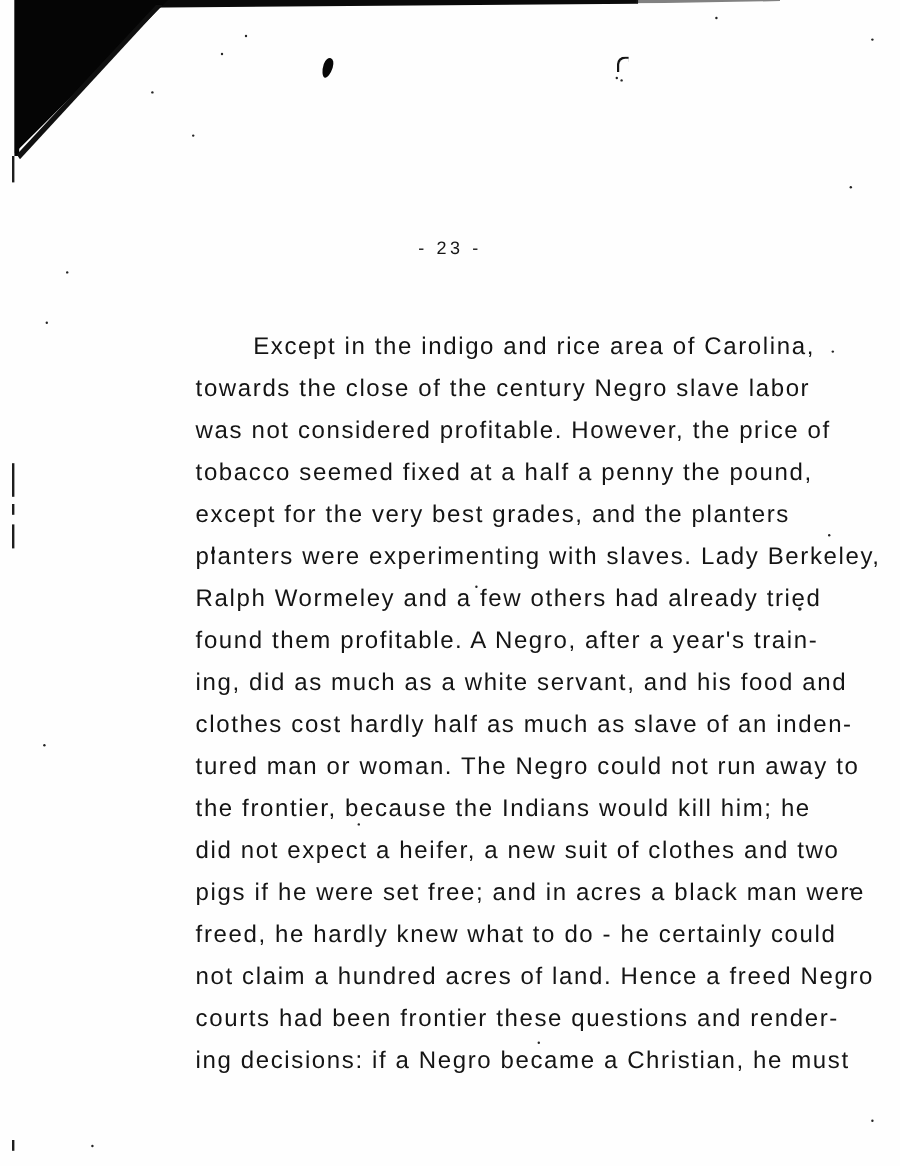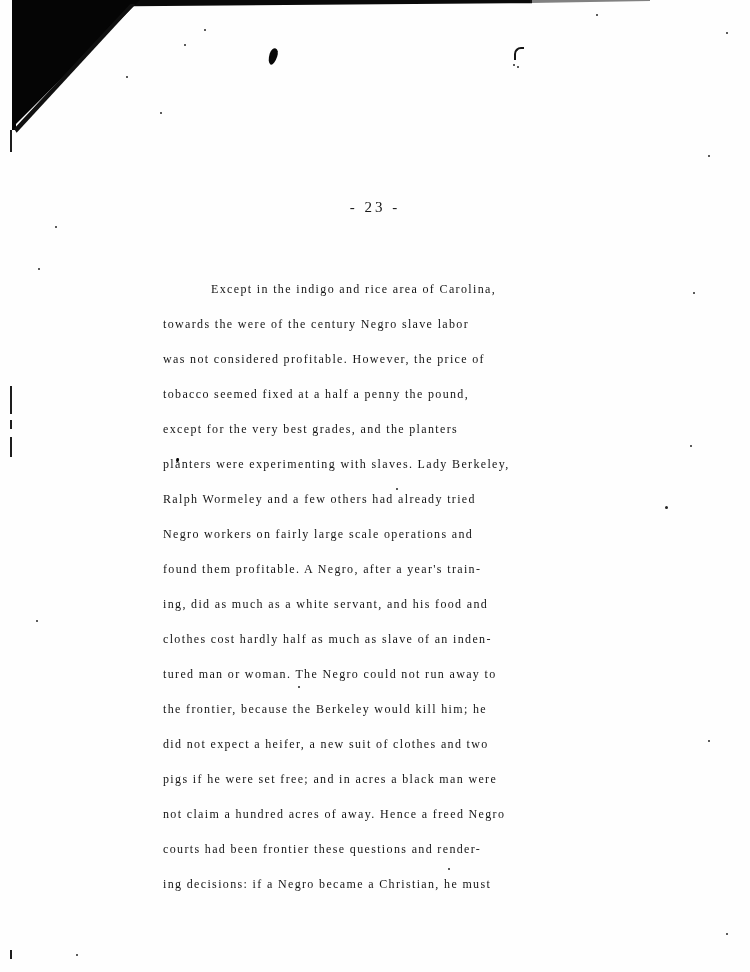--- a/index.html
+++ b/index.html
@@ -7,21 +7,21 @@
     margin: 0;
     padding: 0;
     background: #ffffff;
   }
   #page {
     position: relative;
     width: 750px;
     height: 972px;
     background: #fefefe;
     overflow: hidden;
-    font-family: Liberation Serif, serif;
+    font-family: Liberation Sans, sans-serif;
   }
 
   
   .scan-top-band {
     position: absolute;
     top: 0;
     left: 40px;
     width: 492px;
     height: 7px;
     background: #0a0a0a;
@@ -103,21 +103,21 @@
     color: #171717;
   }
   #body-text {
     position: absolute;
     top: 272px;
     left: 163px;
     width: 520px;
   }
   .line {
     height: 35px;
-    font-size: 12px;
+    font-size: 20px;
     letter-spacing: 1.35px;
     color: #141414;
     white-space: pre;
     line-height: 35px;
   }
   .line.indent {
     text-indent: 48px;
   }
 </style>
 </head>
@@ -160,33 +160,33 @@
   <div class="ink-blob" style="top:48px;left:269px;width:8px;height:17px;"></div>
   <div class="ink-hook" style="top:47px;left:514px;"></div>
   <div class="edge-dot" style="top:64px;left:513px;width:2px;height:2px;"></div>
   <div class="edge-dot" style="top:66px;left:517px;width:2px;height:2px;"></div>
   <div class="ink-blob" style="top:458px;left:176px;width:3px;height:4px;"></div>
 
   <div class="folio">- 23 -</div>
 
   <div id="body-text">
     <div class="line indent">Except in the indigo and rice area of Carolina,</div>
-    <div class="line">towards the were of the century Negro slave labor</div>
+    <div class="line">towards the close of the century Negro slave labor</div>
     <div class="line">was not considered profitable. However, the price of</div>
     <div class="line">tobacco seemed fixed at a half a penny the pound,</div>
     <div class="line">except for the very best grades, and the planters</div>
     <div class="line">planters were experimenting with slaves. Lady Berkeley,</div>
     <div class="line">Ralph Wormeley and a few others had already tried</div>
-    <div class="line">Negro workers on fairly large scale operations and</div>
     <div class="line">found them profitable. A Negro, after a year's train-</div>
     <div class="line">ing, did as much as a white servant, and his food and</div>
     <div class="line">clothes cost hardly half as much as slave of an inden-</div>
     <div class="line">tured man or woman. The Negro could not run away to</div>
-    <div class="line">the frontier, because the Berkeley would kill him; he</div>
+    <div class="line">the frontier, because the Indians would kill him; he</div>
     <div class="line">did not expect a heifer, a new suit of clothes and two</div>
     <div class="line">pigs if he were set free; and in acres a black man were</div>
-    <div class="line">not claim a hundred acres of away. Hence a freed Negro</div>
+    <div class="line">freed, he hardly knew what to do - he certainly could</div>
+    <div class="line">not claim a hundred acres of land. Hence a freed Negro</div>
     <div class="line">courts had been frontier these questions and render-</div>
     <div class="line">ing decisions: if a Negro became a Christian, he must</div>
 
   </div>
 
 </div>
 
 </body></html>

